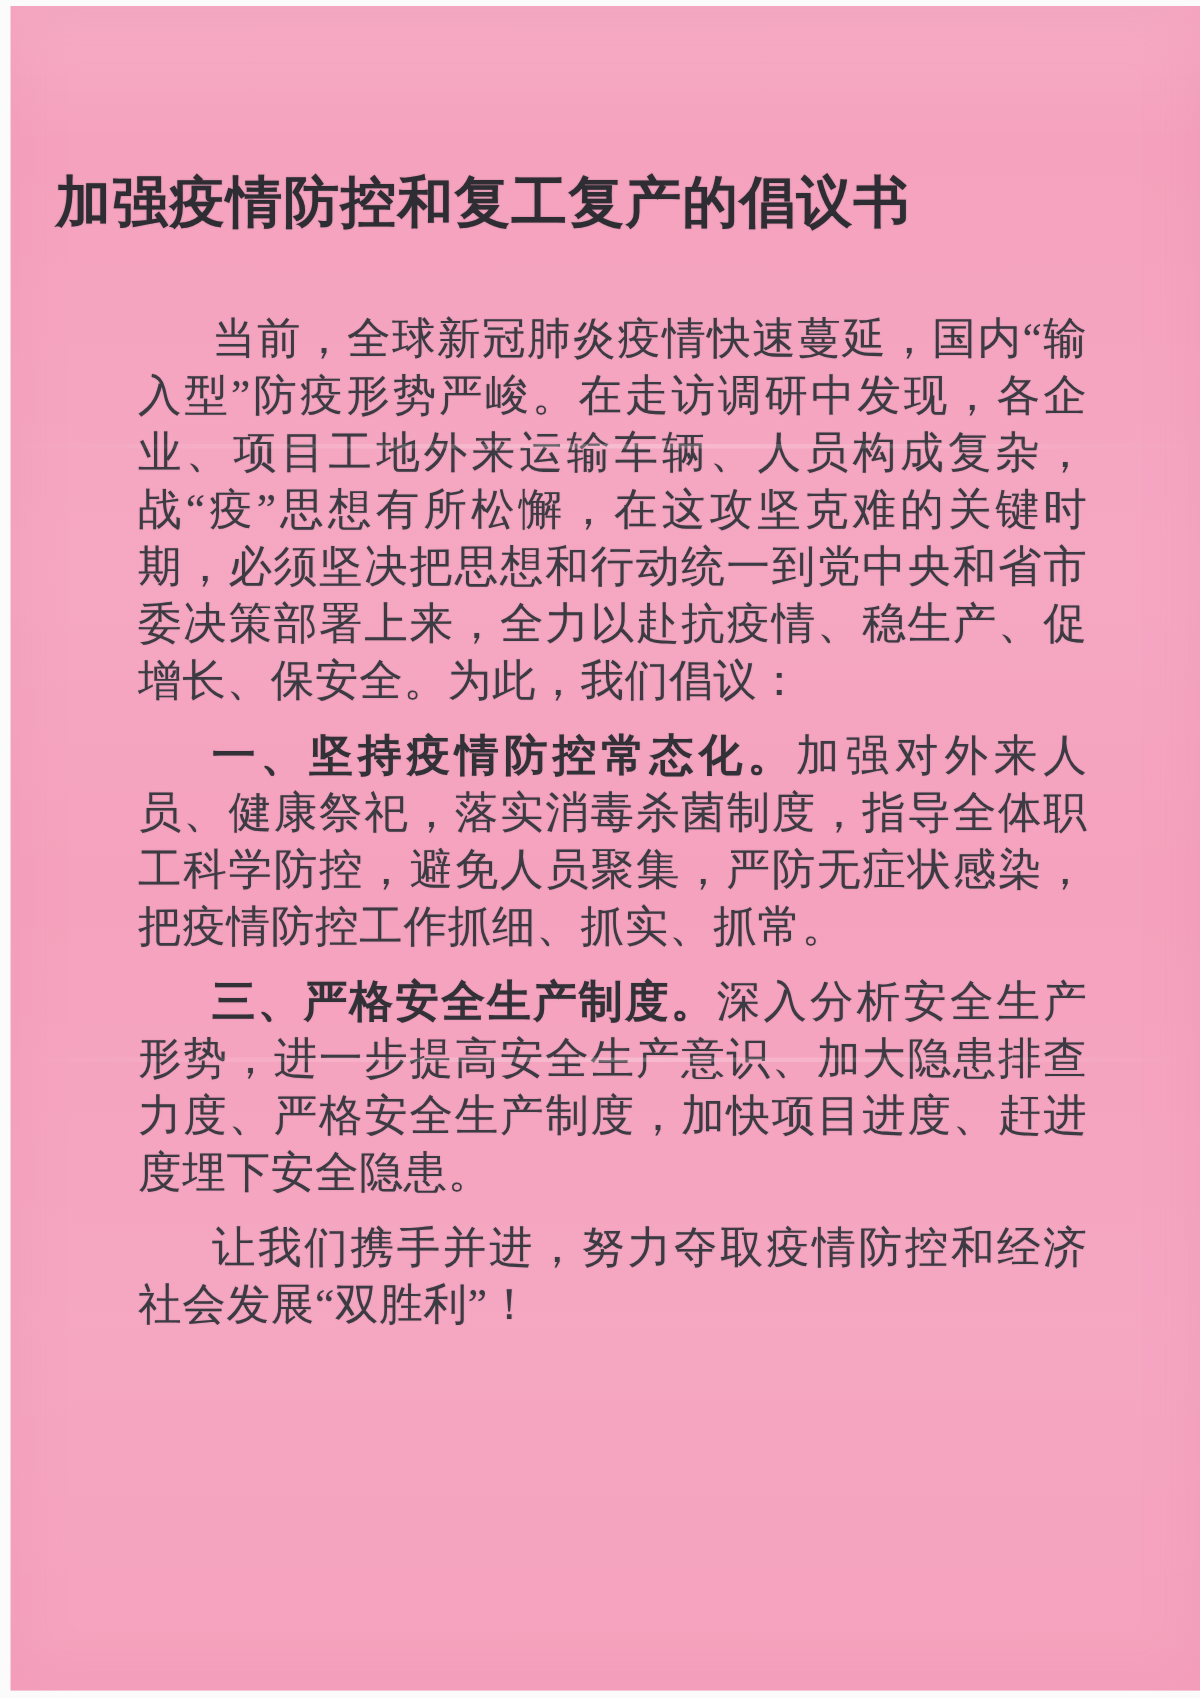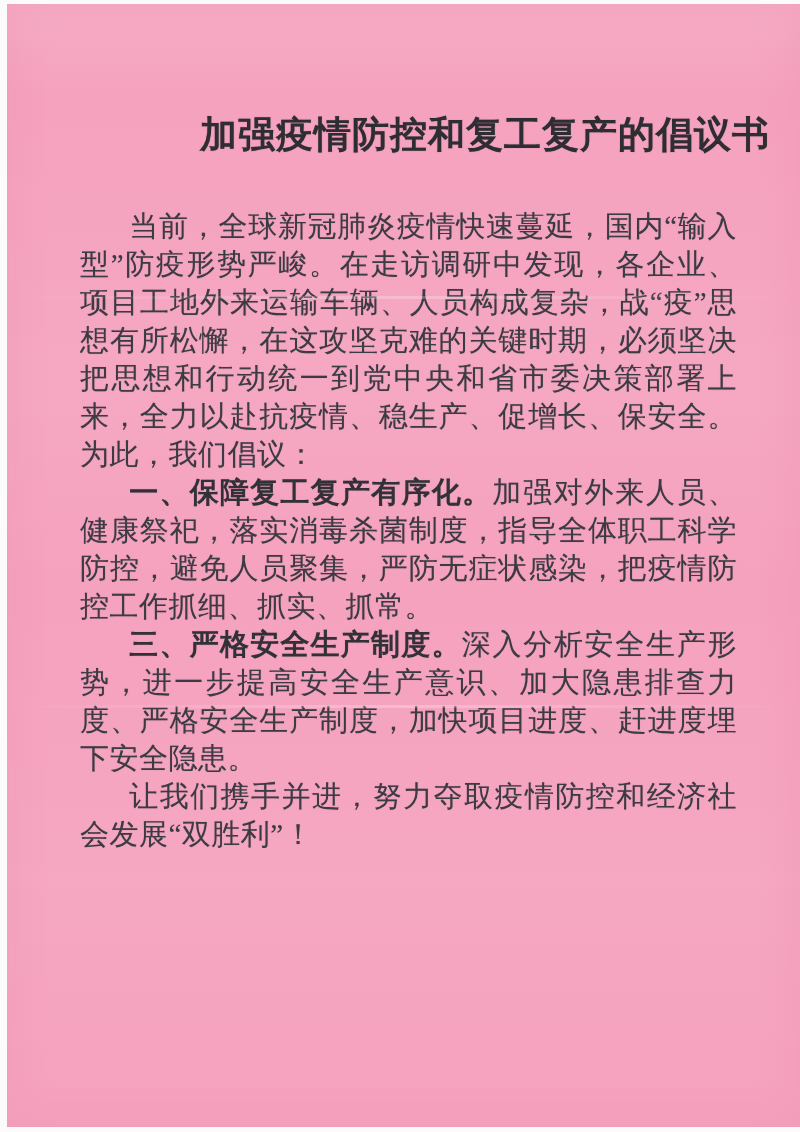--- a/index.html
+++ b/index.html
@@ -32,41 +32,41 @@
         rgba(255,255,255,0.06) 34%,
         rgba(255,255,255,0.00) 52%,
         rgba(255,255,255,0.05) 78%,
         rgba(255,255,255,0.00) 100%),
       #f5a2be;
     box-shadow: inset 0 0 40px rgba(225,120,160,0.18);
     overflow: hidden;
   }
   .title {
     margin: 106px 30px 0 30px;
-    text-align: right;
+    text-align: left;
     font-size: 37px;
     font-weight: 700;
     letter-spacing: 1px;
     color: #2e2d33;
     text-shadow: 0 0 1px rgba(46,45,51,0.45);
     white-space: nowrap;
     font-family: Liberation Serif, serif;
   }
   .doc-body {
     margin-top: 47px;
     padding: 0 63px 0 73px;
     color: #3c3a42;
     font-size: 29px;
     line-height: 38px;
     text-align: justify;
     letter-spacing: 0.5px;
     text-shadow: 0 0 1px rgba(60,58,66,0.30);
   }
   .para {
-    margin: 0;
+    margin: 12px;
     text-indent: 1.7em;
   }
   .lead {
     font-family: "Liberation Sans", "DejaVu Sans", sans-serif;
     font-weight: 700;
     color: #333138;
     letter-spacing: 0;
   }
   .crease {
     position: absolute;
@@ -84,21 +84,21 @@
 
 <div class="paper">
   <div class="crease" style="top: 292px;"></div>
   <div class="crease" style="top: 701px;"></div>
 
   <h1 class="title">加强疫情防控和复工复产的倡议书</h1>
 
   <div class="doc-body" id="paragraphs">
   <p class="para"><b class="lead"></b><span class="ptext">当前，全球新冠肺炎疫情快速蔓延，国内“输入型”防疫形势严峻。在走访调研中发现，各企业、项目工地外来运输车辆、人员构成复杂，战“疫”思想有所松懈，在这攻坚克难的关键时期，必须坚决把思想和行动统一到党中央和省市委决策部署上来，全力以赴抗疫情、稳生产、促增长、保安全。为此，我们倡议：</span></p>
 
-  <p class="para"><b class="lead">一、保障复工复产有序化。</b><span class="ptext">加强对外来人员、健康祭祀，落实消毒杀菌制度，指导全体职工科学防控，避免人员聚集，严防无症状感染，把疫情防控工作抓细、抓实、抓常。</span></p>
+  <p class="para"><b class="lead">一、坚持疫情防控常态化。</b><span class="ptext">加强对外来人员、健康祭祀，落实消毒杀菌制度，指导全体职工科学防控，避免人员聚集，严防无症状感染，把疫情防控工作抓细、抓实、抓常。</span></p>
 
 
   <p class="para"><b class="lead">三、严格安全生产制度。</b><span class="ptext">深入分析安全生产形势，进一步提高安全生产意识、加大隐患排查力度、严格安全生产制度，加快项目进度、赶进度埋下安全隐患。</span></p>
 
 
   <p class="para"><b class="lead"></b><span class="ptext">让我们携手并进，努力夺取疫情防控和经济社会发展“双胜利”！</span></p>
 </div>
 
 </div>
 

